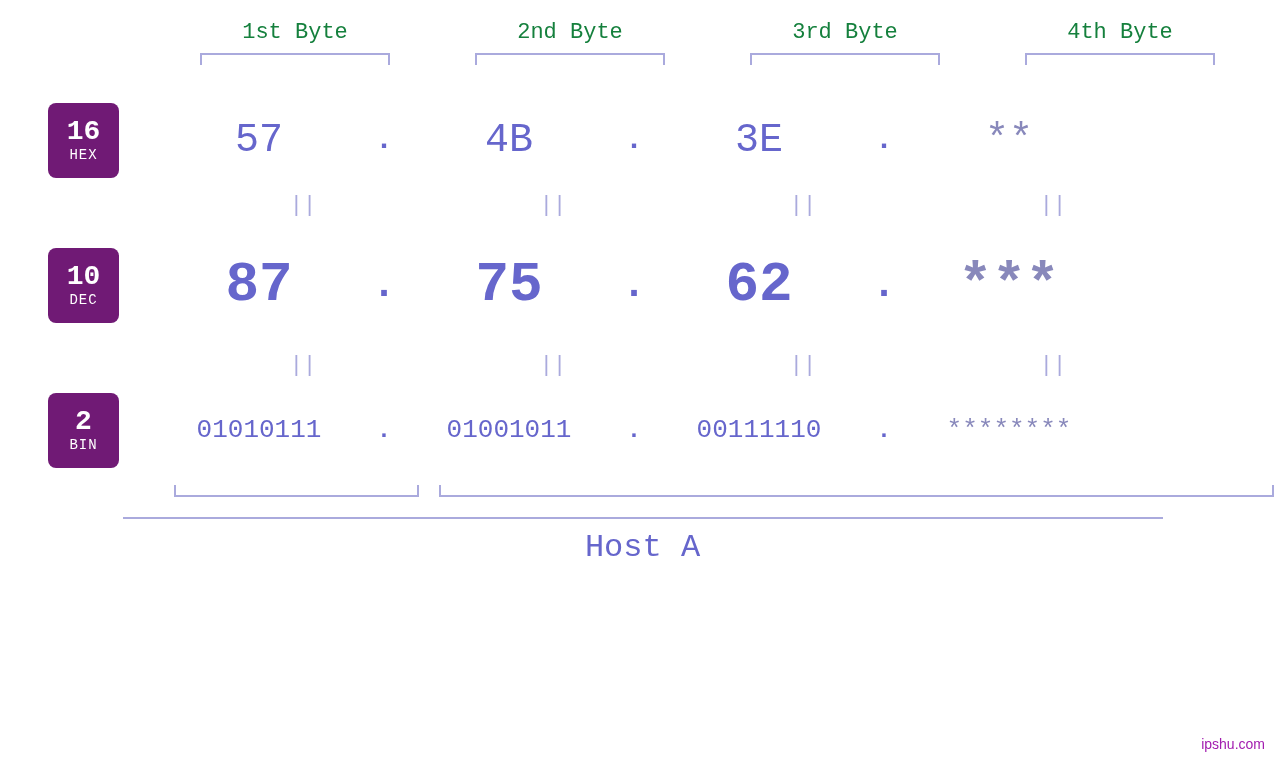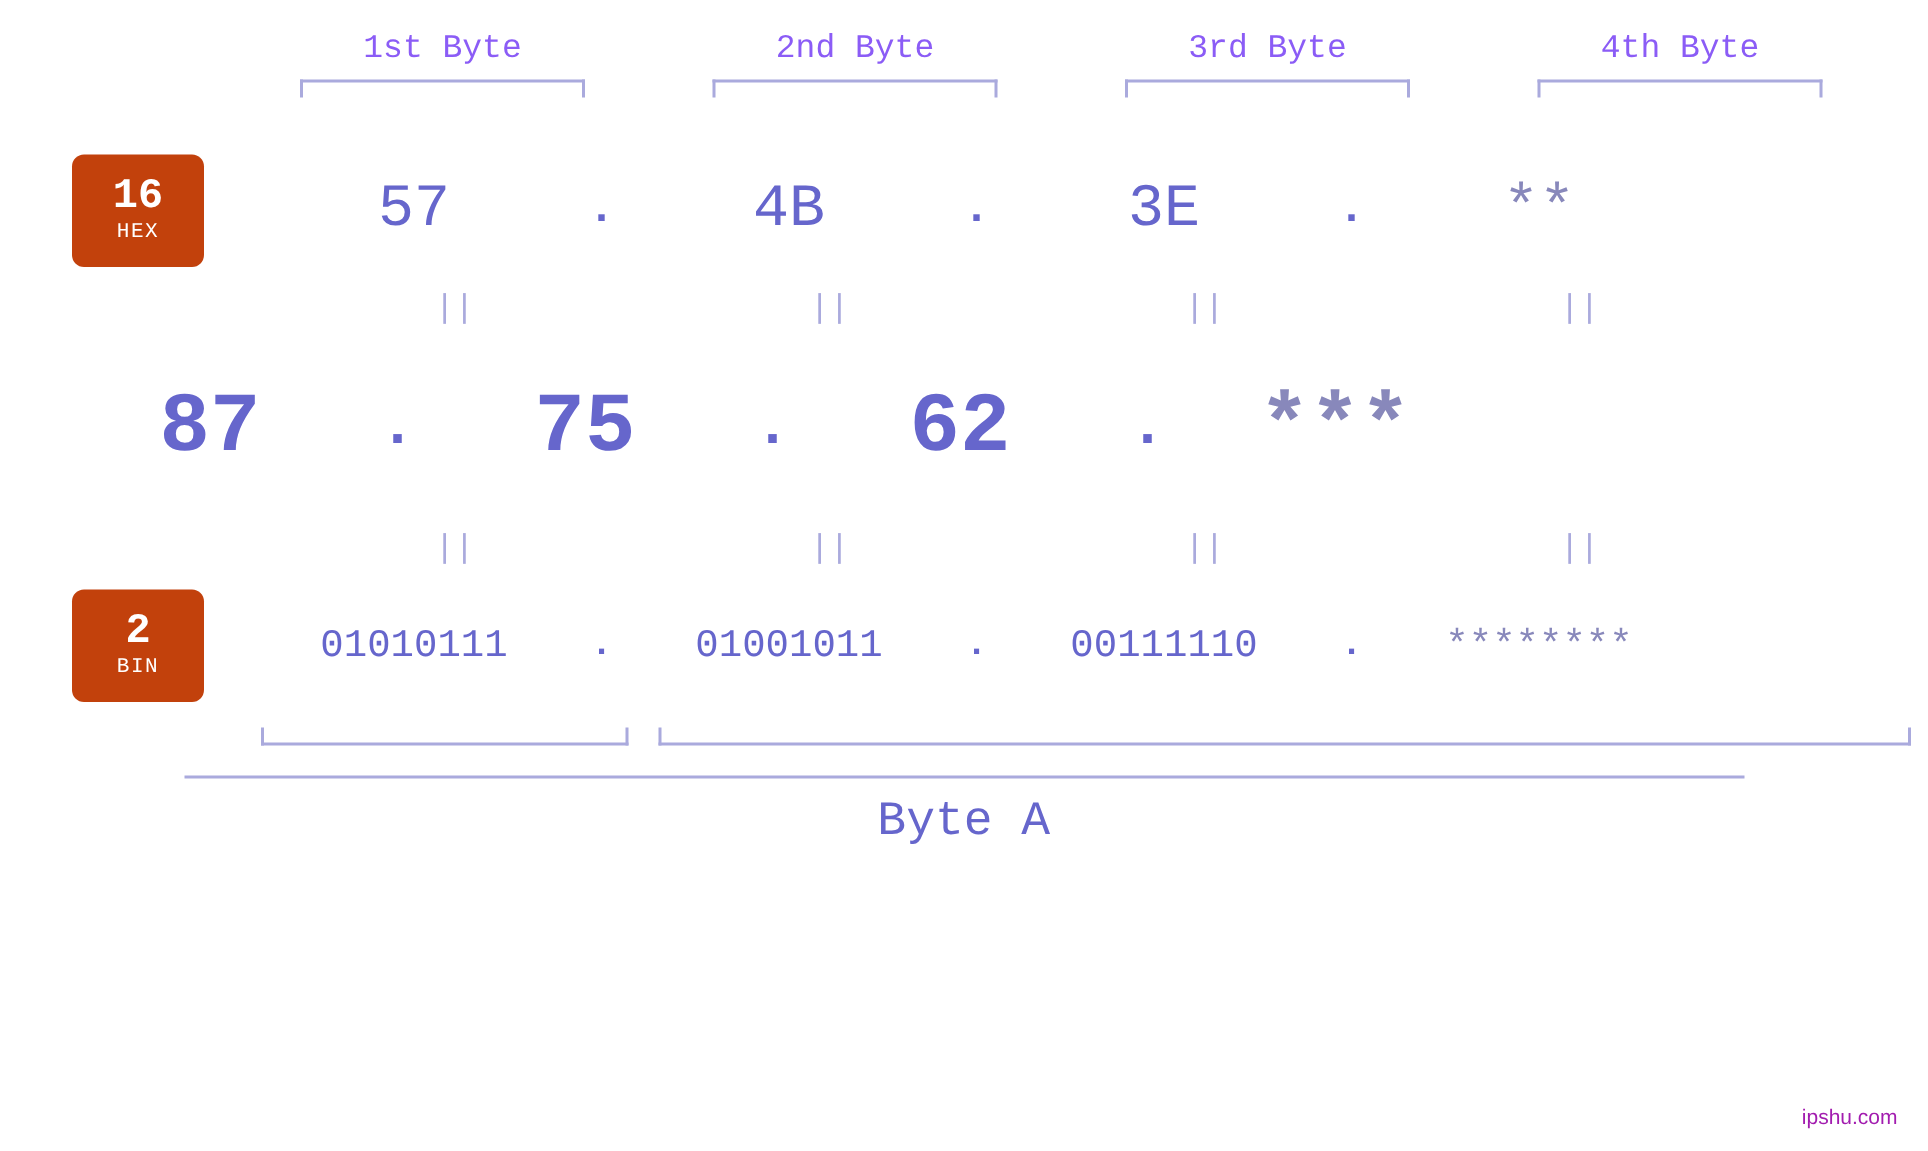--- a/index.html
+++ b/index.html
@@ -26,21 +26,21 @@
     
     .byte-headers {
       display: flex;
       width: 1100px;
       margin-left: 130px;
       justify-content: space-around;
       margin-bottom: 8px;
     }
 
     .byte-label {
-      color: #8b5cf6;
+      color: #15803d;
       font-size: 22px;
       font-family: 'Courier New', Courier, monospace;
       width: 220px;
       text-align: center;
     }
 
     
     .bracket-row {
       display: flex;
       width: 1100px;
@@ -59,23 +59,23 @@
 
     .data-row {
       display: flex;
       align-items: center;
       width: 1285px;
       height: 90px;
     }
 
     
     .badge {
-      width: 88px;
+      width: 71px;
       height: 75px;
-      background: #c2410c;
+      background: #701a75;
       border-radius: 8px;
       display: flex;
       flex-direction: column;
       align-items: center;
       justify-content: center;
       margin-left: 48px;
       color: white;
       flex-shrink: 0;
     }
 
@@ -240,20 +240,24 @@
       <div class="equals-dot-spacer"></div>
       <div class="equals-cell">||</div>
       <div class="equals-dot-spacer"></div>
       <div class="equals-cell">||</div>
       <div class="equals-dot-spacer"></div>
       <div class="equals-cell">||</div>
     </div>
   </div>
 
   <div class="data-row" style="height:120px;">
+    <div class="badge">
+      <span class="badge-number">10</span>
+      <span class="badge-label">DEC</span>
+    </div>
     <div class="values-area">
       <div class="byte-cell">
         <span class="byte-value dec">87</span>
       </div>
       <div class="dot dec">.</div>
       <div class="byte-cell">
         <span class="byte-value dec">75</span>
       </div>
       <div class="dot dec">.</div>
       <div class="byte-cell">
@@ -307,17 +311,17 @@
     <div style="display:flex; width:100%;">
 
       <div style="width:245px; height:12px; border-bottom:2px solid #aaaadd; border-left:2px solid #aaaadd; border-right:2px solid #aaaadd;"></div>
       <div style="width:20px;"></div>
 
       <div style="flex:1; height:12px; border-bottom:2px solid #aaaadd; border-left:2px solid #aaaadd; border-right:2px solid #aaaadd;"></div>
     </div>
   </div>
 
   <div style="width:1040px; margin-top:20px; border-bottom:2px solid #aaaadd;"></div>
-  <div style="width:1040px; text-align:center; margin-top:10px; color:#6666cc; font-size:32px; font-family:'Courier New',Courier,monospace;">Byte A</div>
+  <div style="width:1040px; text-align:center; margin-top:10px; color:#6666cc; font-size:32px; font-family:'Courier New',Courier,monospace;">Host A</div>
 
   <div class="watermark">ipshu.com</div>
 
 </div>
 
 </body></html>

